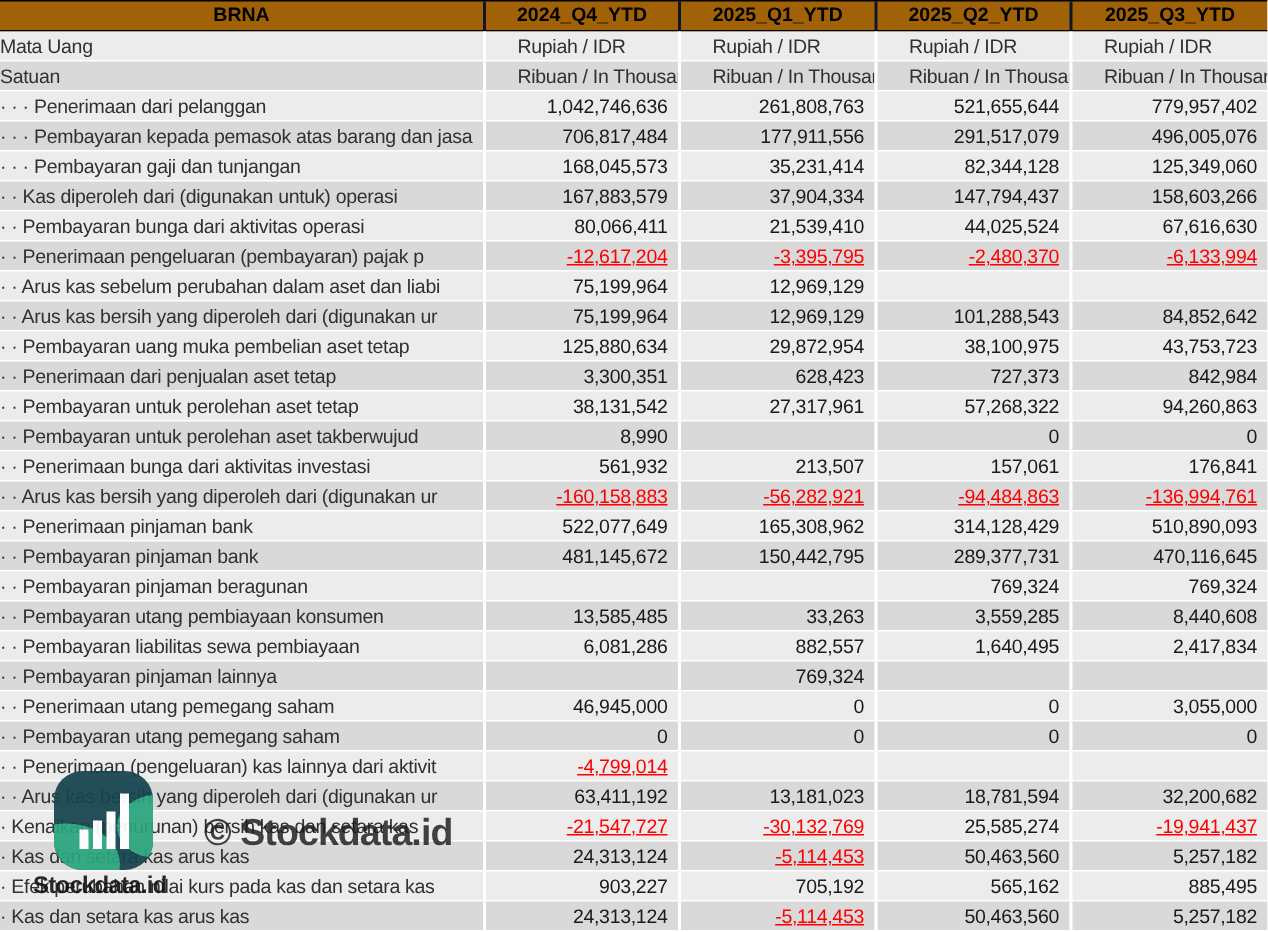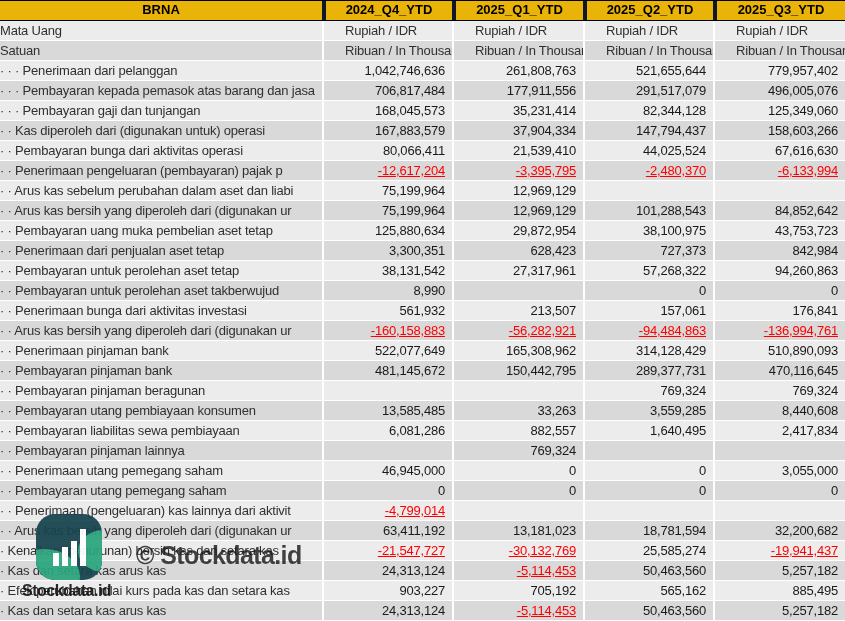--- a/index.html
+++ b/index.html
@@ -12,31 +12,31 @@
   }
   .sheet { position:absolute; inset:0; }
 
   
   .hrow {
     display:grid;
     grid-template-columns:322px 130px 131px 130px 132px;
     height:21px;
     border-top:1.5px solid #000;
     border-bottom:1.5px solid #000;
-    background:#eab308;
+    background:#a16207;
   }
   .hcell {
     font-weight:bold;
     font-size:13px;
     text-align:center;
     line-height:18px;
     color:#000;
     overflow:hidden;
     white-space:nowrap;
-    border-left:4px solid #0f172a;
+    border-left:2px solid #0f172a;
   }
   .hcell:first-child { border-left:none; }
 
   
   .row {
     display:grid;
     grid-template-columns:322px 130px 131px 130px 132px;
     height:20px;
     border-bottom:1px solid #fff;
   }

